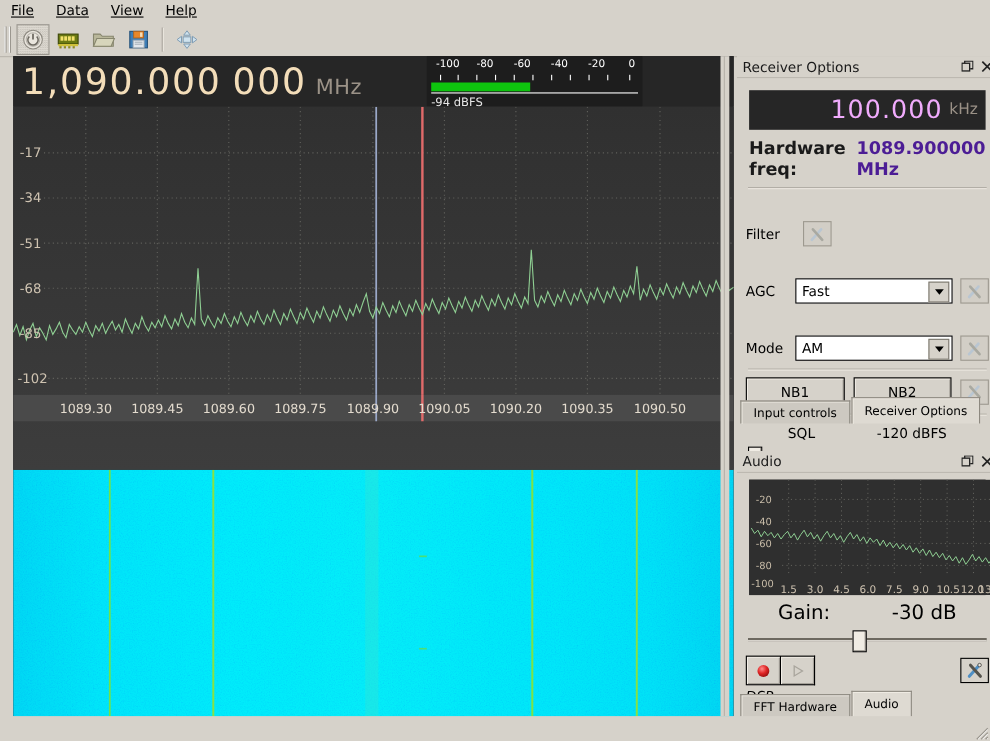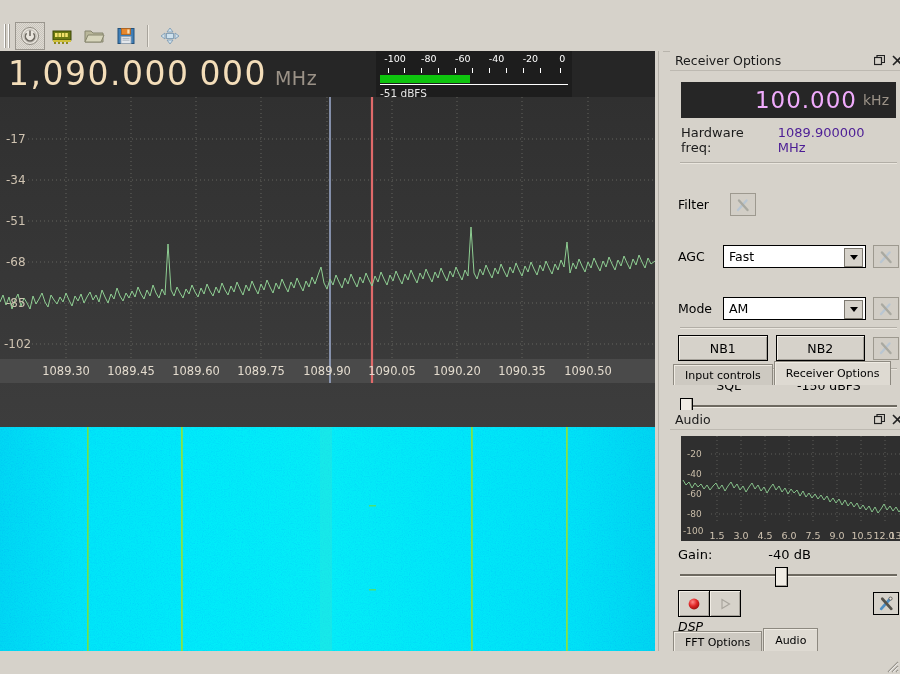--- a/index.html
+++ b/index.html
@@ -43,21 +43,21 @@
   }
   .tb-btn.checked {
     border: 1px solid #9a968e;
     background:
       repeating-conic-gradient(#c9c5bd 0% 25%, #dedad2 0% 50%) 0 0/2px 2px;
   }
   .tb-sep { width: 1px; height: 22px; background: #a8a49c; border-right: 1px solid #f0ece4; margin: 0 5px; }
 
   
   .main-left {
-    position: absolute; left: 0; top: 51px; width: 655px; height: 600px;
+    position: absolute; left: 12px; top: 51px; width: 655px; height: 600px;
     background: #2b2b2b;
   }
   .freqrow {
     position: relative; width: 655px; height: 46px; background: #262626;
     display: flex; align-items: center;
   }
   .freq-display {
     flex: 0 0 auto; padding-left: 8px;
     display: flex; align-items: baseline;
   }
@@ -98,21 +98,21 @@
   .dock-btn { width: 16px; height: 16px; display: flex; align-items: center; justify-content: center; margin-right: 2px; }
   .dock-body { padding: 6px 8px 0 8px; }
 
   
   .rx-freq {
     background: #262626; height: 36px; margin: 5px 3px 0 3px;
     display: flex; align-items: center; justify-content: flex-end; padding-right: 7px;
   }
   .rx-freq .d { font-size: 23px; color: #f0abfc; letter-spacing: 1px; line-height: 30px; }
   .rx-freq .u { font-size: 14px; color: #9b9287; margin-left: 6px; }
-  .hwrow { display: flex; align-items: flex-start; margin: 7px 3px 0 3px; font-size: 13px; }
+  .hwrow { display: flex; align-items: flex-start; margin: 7px 3px 0 3px; font-size: 16px; font-weight: bold; }
   .hwrow .lbl { color: #1a1a1a; }
   .hwrow .val { margin-left: auto; color: #4c1d95; }
   .hsep { height: 0; border-top: 1px solid #b2aea6; border-bottom: 1px solid #eae6de; margin: 7px 2px 6px 2px; }
 
   .ctlrow { display: flex; align-items: center; margin-bottom: 6px; margin-top: 29px; }
   .ctlrow .clabel { width: 45px; font-size: 12.5px; }
   .combo {
     position: relative; flex: 1; height: 23px; background: #ffffff;
     border: 1px solid #000; display: flex; align-items: center;
     padding-left: 5px; font-size: 12.5px; box-sizing: border-box;
@@ -149,34 +149,40 @@
   .tab {
     height: 20px; padding: 0 11px; display: flex; align-items: center;
     font-size: 11px; border: 1px solid #8d8980; border-bottom: none;
     background: #cdc9c1; margin-right: 1px;
     box-shadow: inset 1px 1px 0 #efebe3;
   }
   .tab.active { background: #dedad2; height: 23px; }
 
   
   .aud-fft { background: #2b2b2b; margin: 4px 3px 0 3px; height: 105px; }
-  .gainrow { display: flex; justify-content: flex-start; gap: 56px; font-size: 13px; margin-top: 6px; }
+  .gainrow { display: flex; justify-content: center; gap: 56px; font-size: 18px; margin-top: 6px; }
   .recrow { display: flex; align-items: center; margin-top: 4px; }
   .recbtn { width: 30px; height: 25px; border: 1px solid #000; background: #d6d2ca; display: flex; align-items: center; justify-content: center; box-shadow: inset 1px 1px 0 #f2eee6, inset -1px -1px 0 #a5a199; }
   .recbtn.flat { border-left: none; }
   .dsp-lbl { text-align: left; font-style: italic; font-size: 12.5px; margin-top: 2px; }
 
   .statusbar { position: absolute; left: 0; top: 651px; width: 900px; height: 23px; background: #d6d2ca; }
   .grip { position: absolute; right: 1px; bottom: 1px; width: 15px; height: 15px; }
 </style>
 </head>
 <body>
 
 <div class="app">
 
+  <div class="menubar">
+    <div class="menu-item"><u>File</u></div>
+    <div class="menu-item"><u>Data</u></div>
+    <div class="menu-item"><u>View</u></div>
+    <div class="menu-item"><u>Help</u></div>
+  </div>
 
   <div class="toolbar">
     <div class="tb-handle">
         <i></i>
         <i></i>
       </div>
 
     <div class="tb-btn checked">
       <svg width="20" height="20" viewBox="0 0 20 20">
         <circle cx="10" cy="10" r="8.5" fill="#e9e5dd" stroke="#8d8980" stroke-width="1"></circle>
@@ -263,21 +269,21 @@
             <i style="left:49%"></i>
             <i style="left:58%"></i>
             <i style="left:67%"></i>
           <i style="left:76%"></i>
             <i style="left:85%"></i>
             <i style="left:96%"></i>
         </div>
         <div class="sm-bar-bg">
           <div class="sm-bar" style="width:48%"></div>
         </div>
-        <div class="sm-val">-51 dBFS</div>
+        <div class="sm-val">-94 dBFS</div>
       </div>
     </div>
 
     <div class="fftwrap">
       <svg width="655" height="330" viewBox="0 0 655 330">
         <defs>
           <linearGradient id="fftbg" x1="0" y1="0" x2="0" y2="1">
             <stop offset="0%" stop-color="#303030"></stop>
             <stop offset="100%" stop-color="#3d3d3d"></stop>
           </linearGradient>
@@ -457,21 +463,21 @@
             <line x1="3" y1="13" x2="11.5" y2="3.5" stroke="#b9c6d2" stroke-width="2.4" stroke-linecap="round"></line>
             <line x1="12.5" y1="13" x2="4" y2="3.5" stroke="#a9a9a1" stroke-width="2.4" stroke-linecap="round"></line>
           </svg>
         </div>
       </div>
 
       <div class="hsep"></div>
 
       <div class="sqlrow">
         <span>SQL</span>
-        <span>-150 dBFS</span>
+        <span>-120 dBFS</span>
       </div>
       <div class="slider">
         <div class="groove"></div>
         <div class="handle" style="left:0;"></div>
       </div>
     </div>
 
     <div class="tabbar" style="position:absolute; left:0; top:310px; width:237px;">
       <div class="tab">Input controls</div>
       <div class="tab active">Receiver Options</div>
@@ -531,21 +537,21 @@
             <text x="156" y="103">9.0</text>
             <text x="181" y="103">10.5</text>
             <text x="203" y="103">12.0</text>
             <text x="219" y="103">13.5</text>
           </g>
         </svg>
       </div>
 
       <div class="gainrow">
         <span>Gain:</span>
-        <span>-40 dB</span>
+        <span>-30 dB</span>
       </div>
       <div class="slider">
         <div class="groove"></div>
         <div class="handle" style="left:44%;"></div>
       </div>
 
       <div class="recrow">
         <div class="recbtn">
           <svg width="14" height="14" viewBox="0 0 14 14">
             <defs>
@@ -570,21 +576,21 @@
             <line x1="12.5" y1="13" x2="4" y2="3.5" stroke="#55534c" stroke-width="2.6" stroke-linecap="round"></line>
             <circle cx="11.8" cy="3.4" r="1.5" fill="#e9e5dd" stroke="#55534c" stroke-width="0.8"></circle>
           </svg>
         </div>
       </div>
 
       <div class="dsp-lbl">DSP</div>
     </div>
 
     <div class="tabbar" style="position:absolute; left:0; top:218px; width:237px;">
-      <div class="tab">FFT Options</div>
+      <div class="tab">FFT Hardware</div>
       <div class="tab active">Audio</div>
     </div>
   </div>
 
   <div class="statusbar">
     <svg class="grip" viewBox="0 0 15 15">
       <g stroke="#9a968e" stroke-width="1.2">
         <line x1="14" y1="4" x2="4" y2="14"></line>
         <line x1="14" y1="8" x2="8" y2="14"></line>
         <line x1="14" y1="12" x2="12" y2="14"></line>

